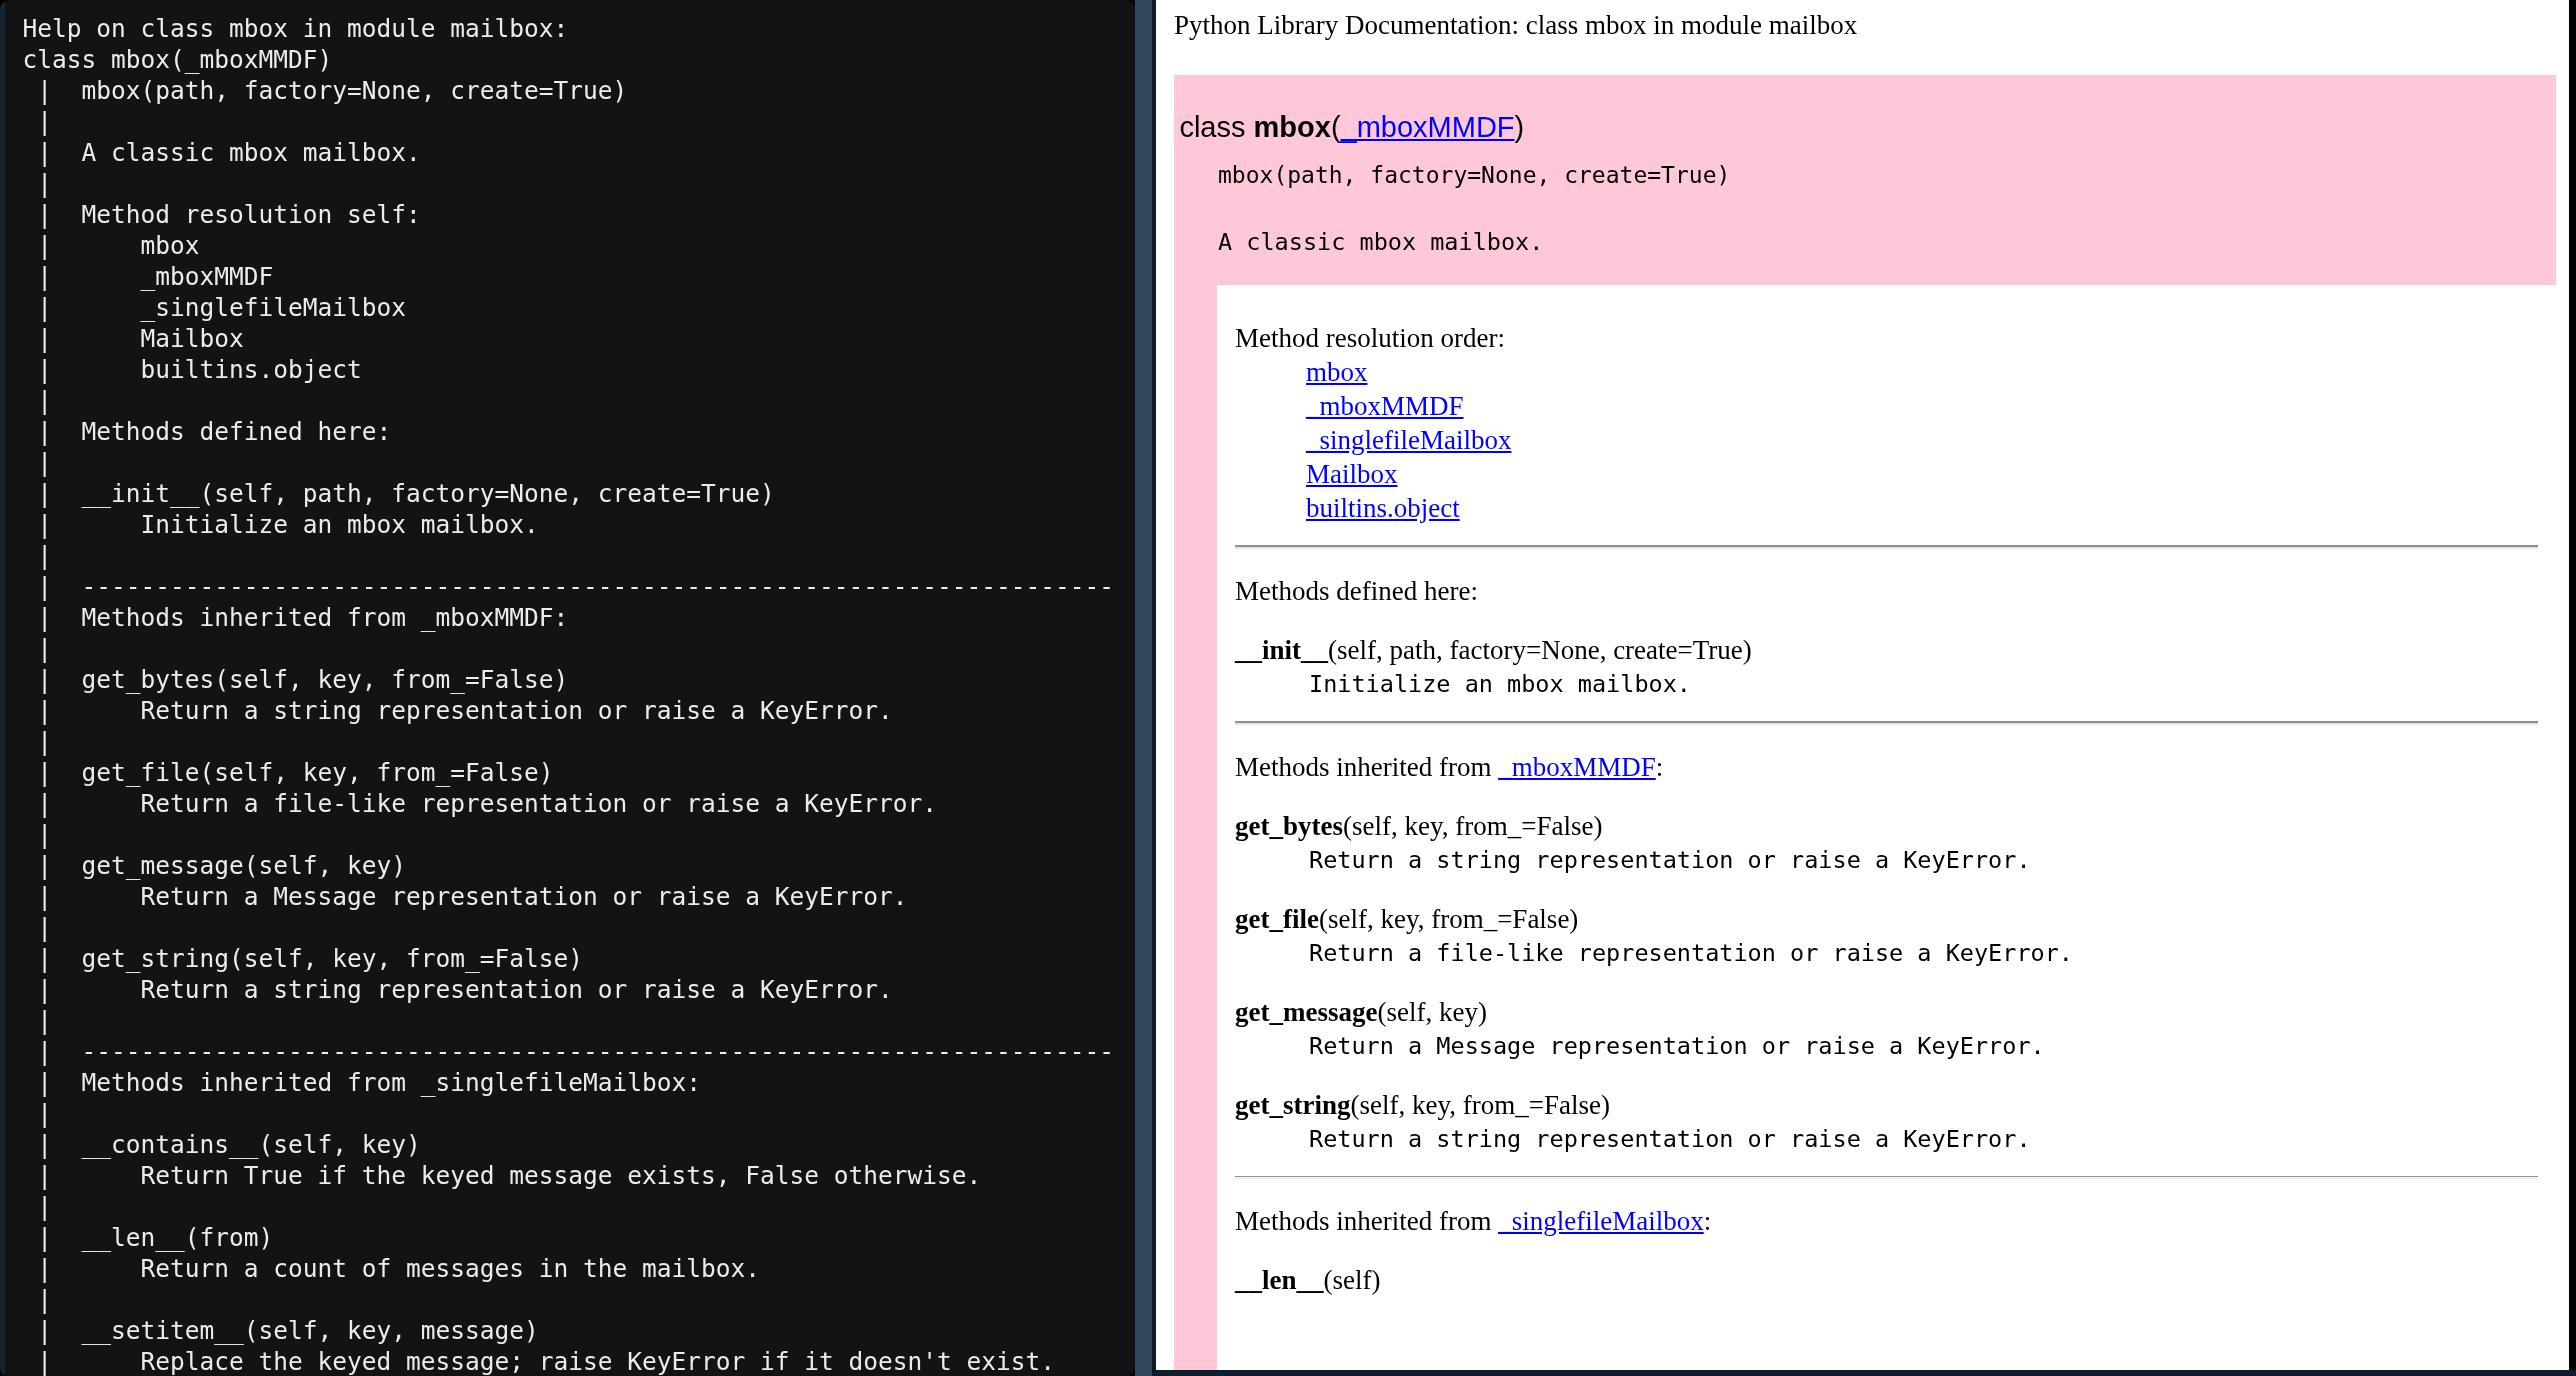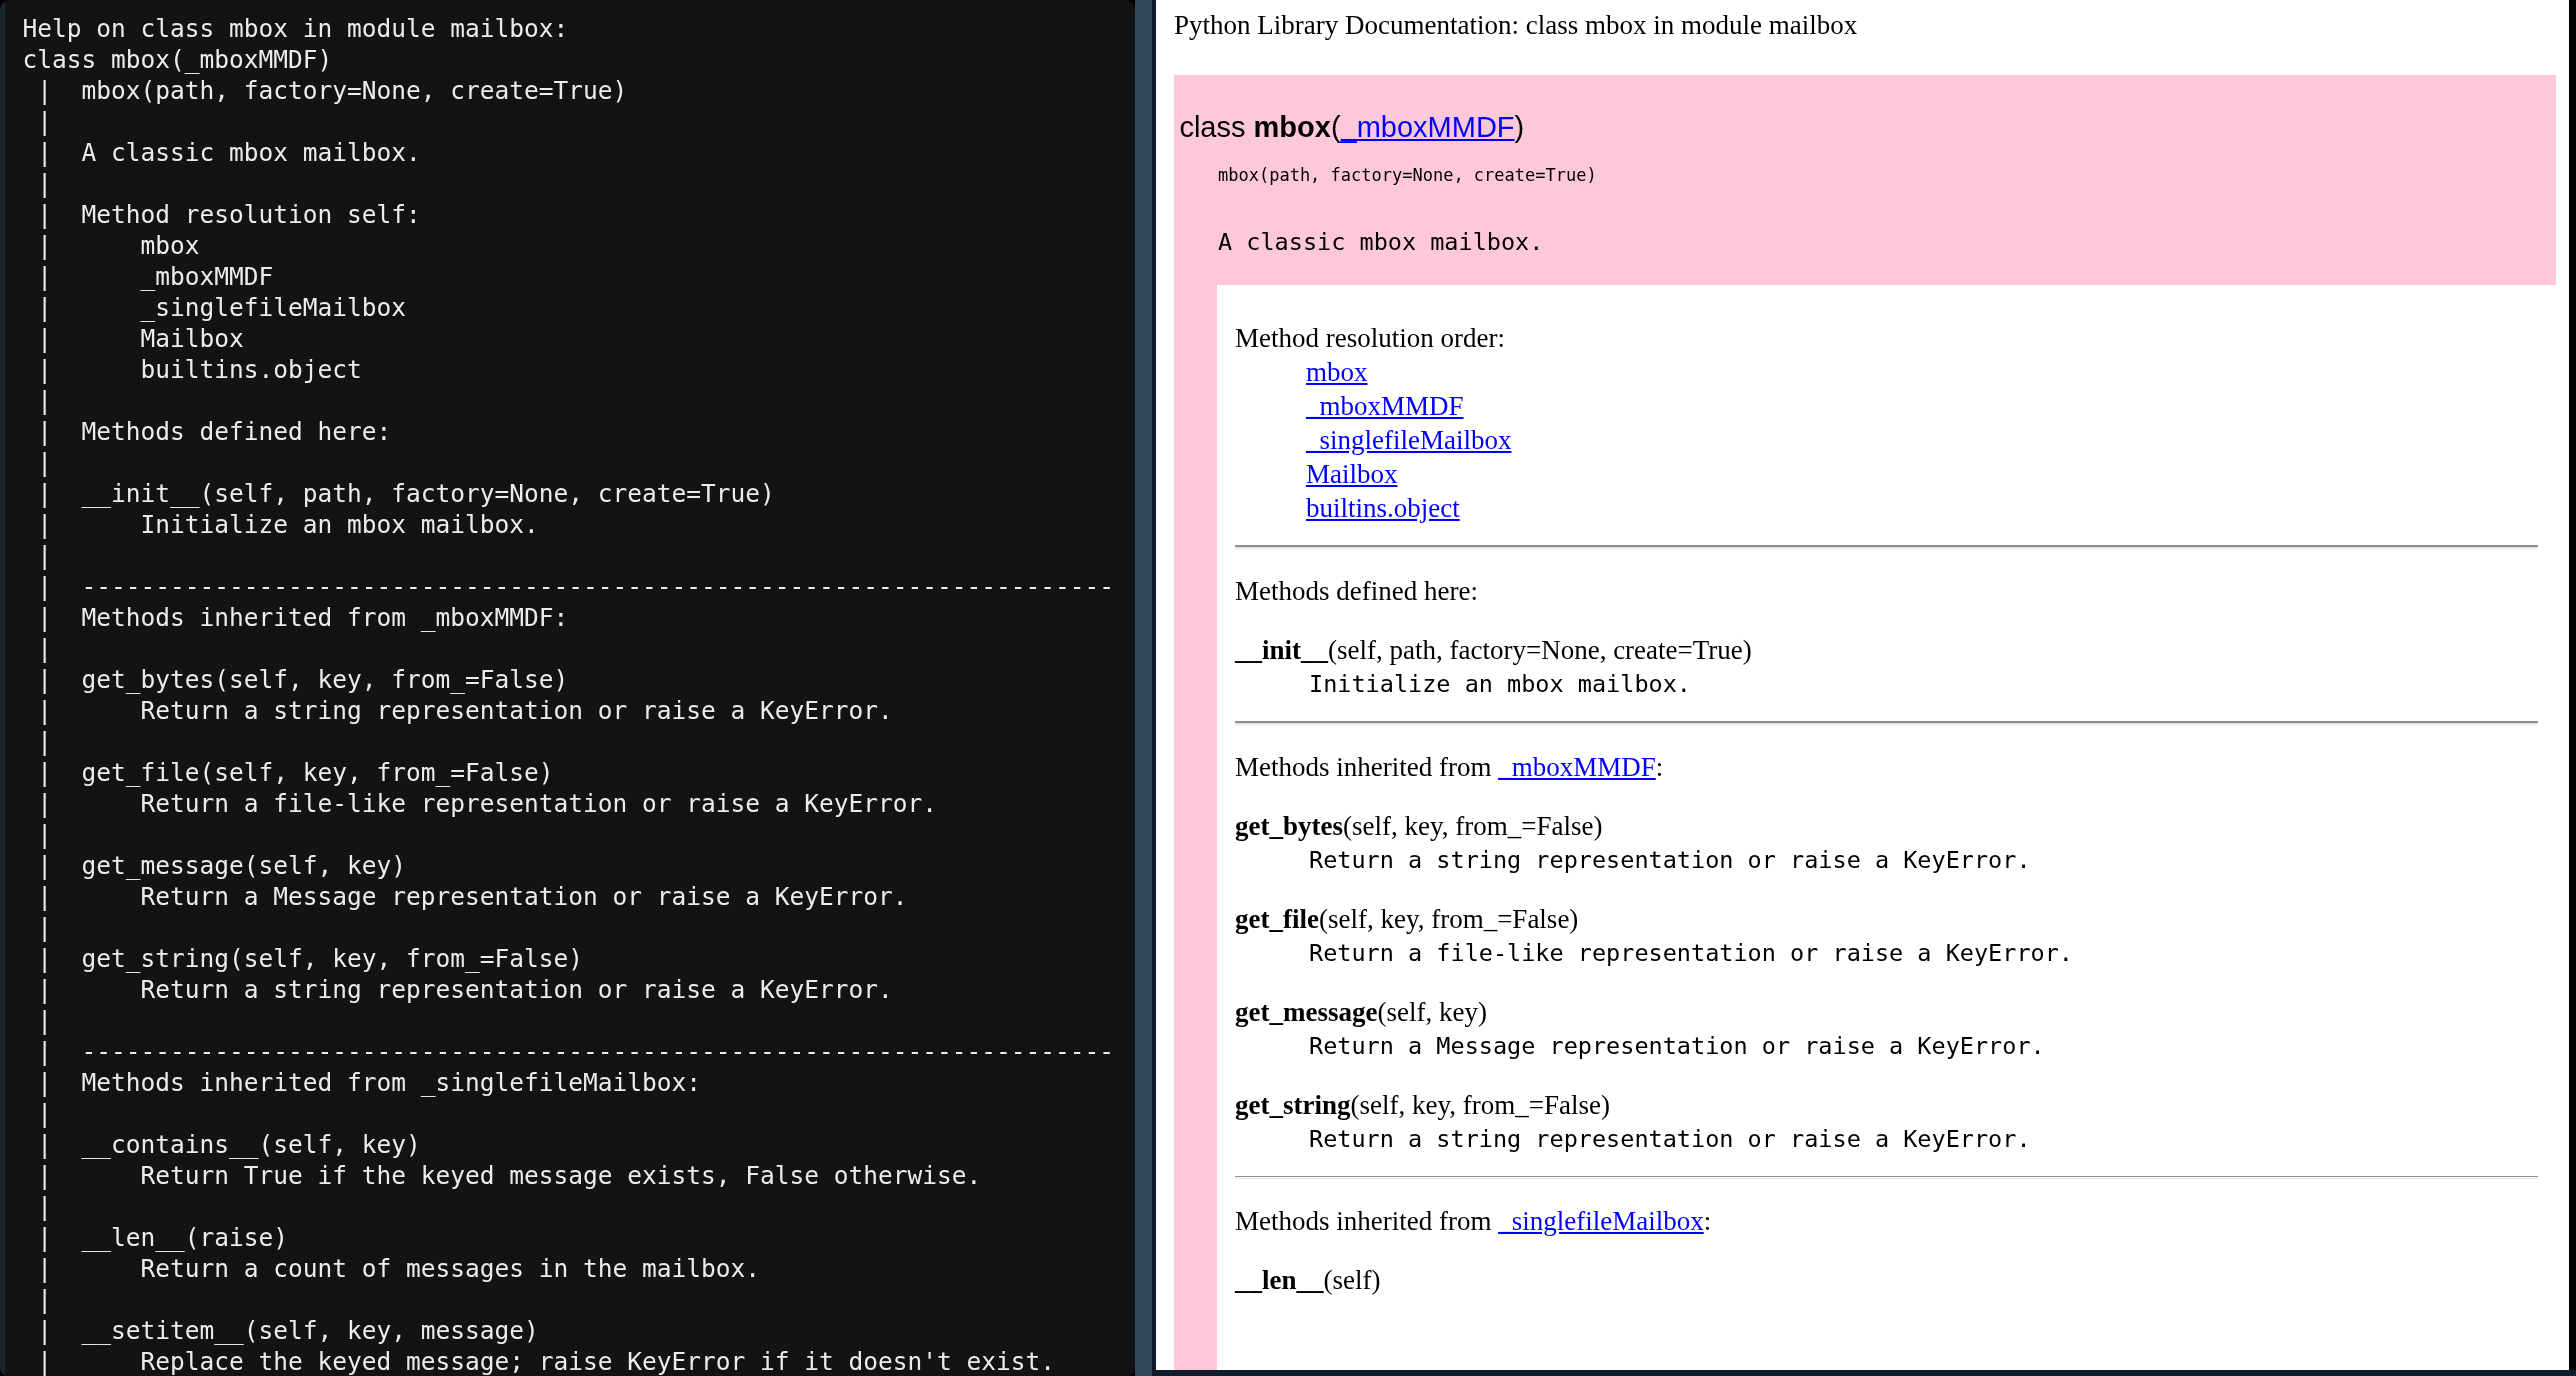--- a/index.html
+++ b/index.html
@@ -56,21 +56,21 @@
     margin:34px 0 0 5.4px;
     font-family:"Liberation Sans",sans-serif;
     font-size:29px;line-height:36px;
     white-space:pre;
   }
   .class-heading .cname{font-weight:bold;}
   a, .doclink{color:var(--link-blue);text-decoration:underline;cursor:pointer;}
   .class-sig{
     margin:12.7px 0 0 44px;
     font-family:"DejaVu Sans Mono",monospace;
-    font-size:17px;line-height:34px;white-space:pre;
+    font-size:23px;line-height:34px;white-space:pre;
   }
   .class-doc{
     margin:33px 0 0 44px;
     font-family:"DejaVu Sans Mono",monospace;
     font-size:23.5px;line-height:34px;white-space:pre;
   }
   .whitebox{
     position:absolute;left:43px;right:0;top:210px;bottom:0;
     background:var(--page-bg);
     padding:36px 18px 0 18px;overflow:hidden;
@@ -130,21 +130,21 @@
     <div class="tline"> |</div>
     <div class="tline"> |  get_string(self, key, from_=False)</div>
     <div class="tline"> |      Return a string representation or raise a KeyError.</div>
     <div class="tline"> |</div>
     <div class="tline"> |  ----------------------------------------------------------------------</div>
     <div class="tline"> |  Methods inherited from _singlefileMailbox:</div>
     <div class="tline"> |</div>
     <div class="tline"> |  __contains__(self, key)</div>
     <div class="tline"> |      Return True if the keyed message exists, False otherwise.</div>
     <div class="tline"> |</div>
-    <div class="tline"> |  __len__(raise)</div>
+    <div class="tline"> |  __len__(from)</div>
     <div class="tline"> |      Return a count of messages in the mailbox.</div>
     <div class="tline"> |</div>
     <div class="tline"> |  __setitem__(self, key, message)</div>
     <div class="tline"> |      Replace the keyed message; raise KeyError if it doesn't exist.</div>
   </div>
 
   <div class="divider-slate"></div>
   <div class="divider-navy"></div>
 
   <div class="docpage">

